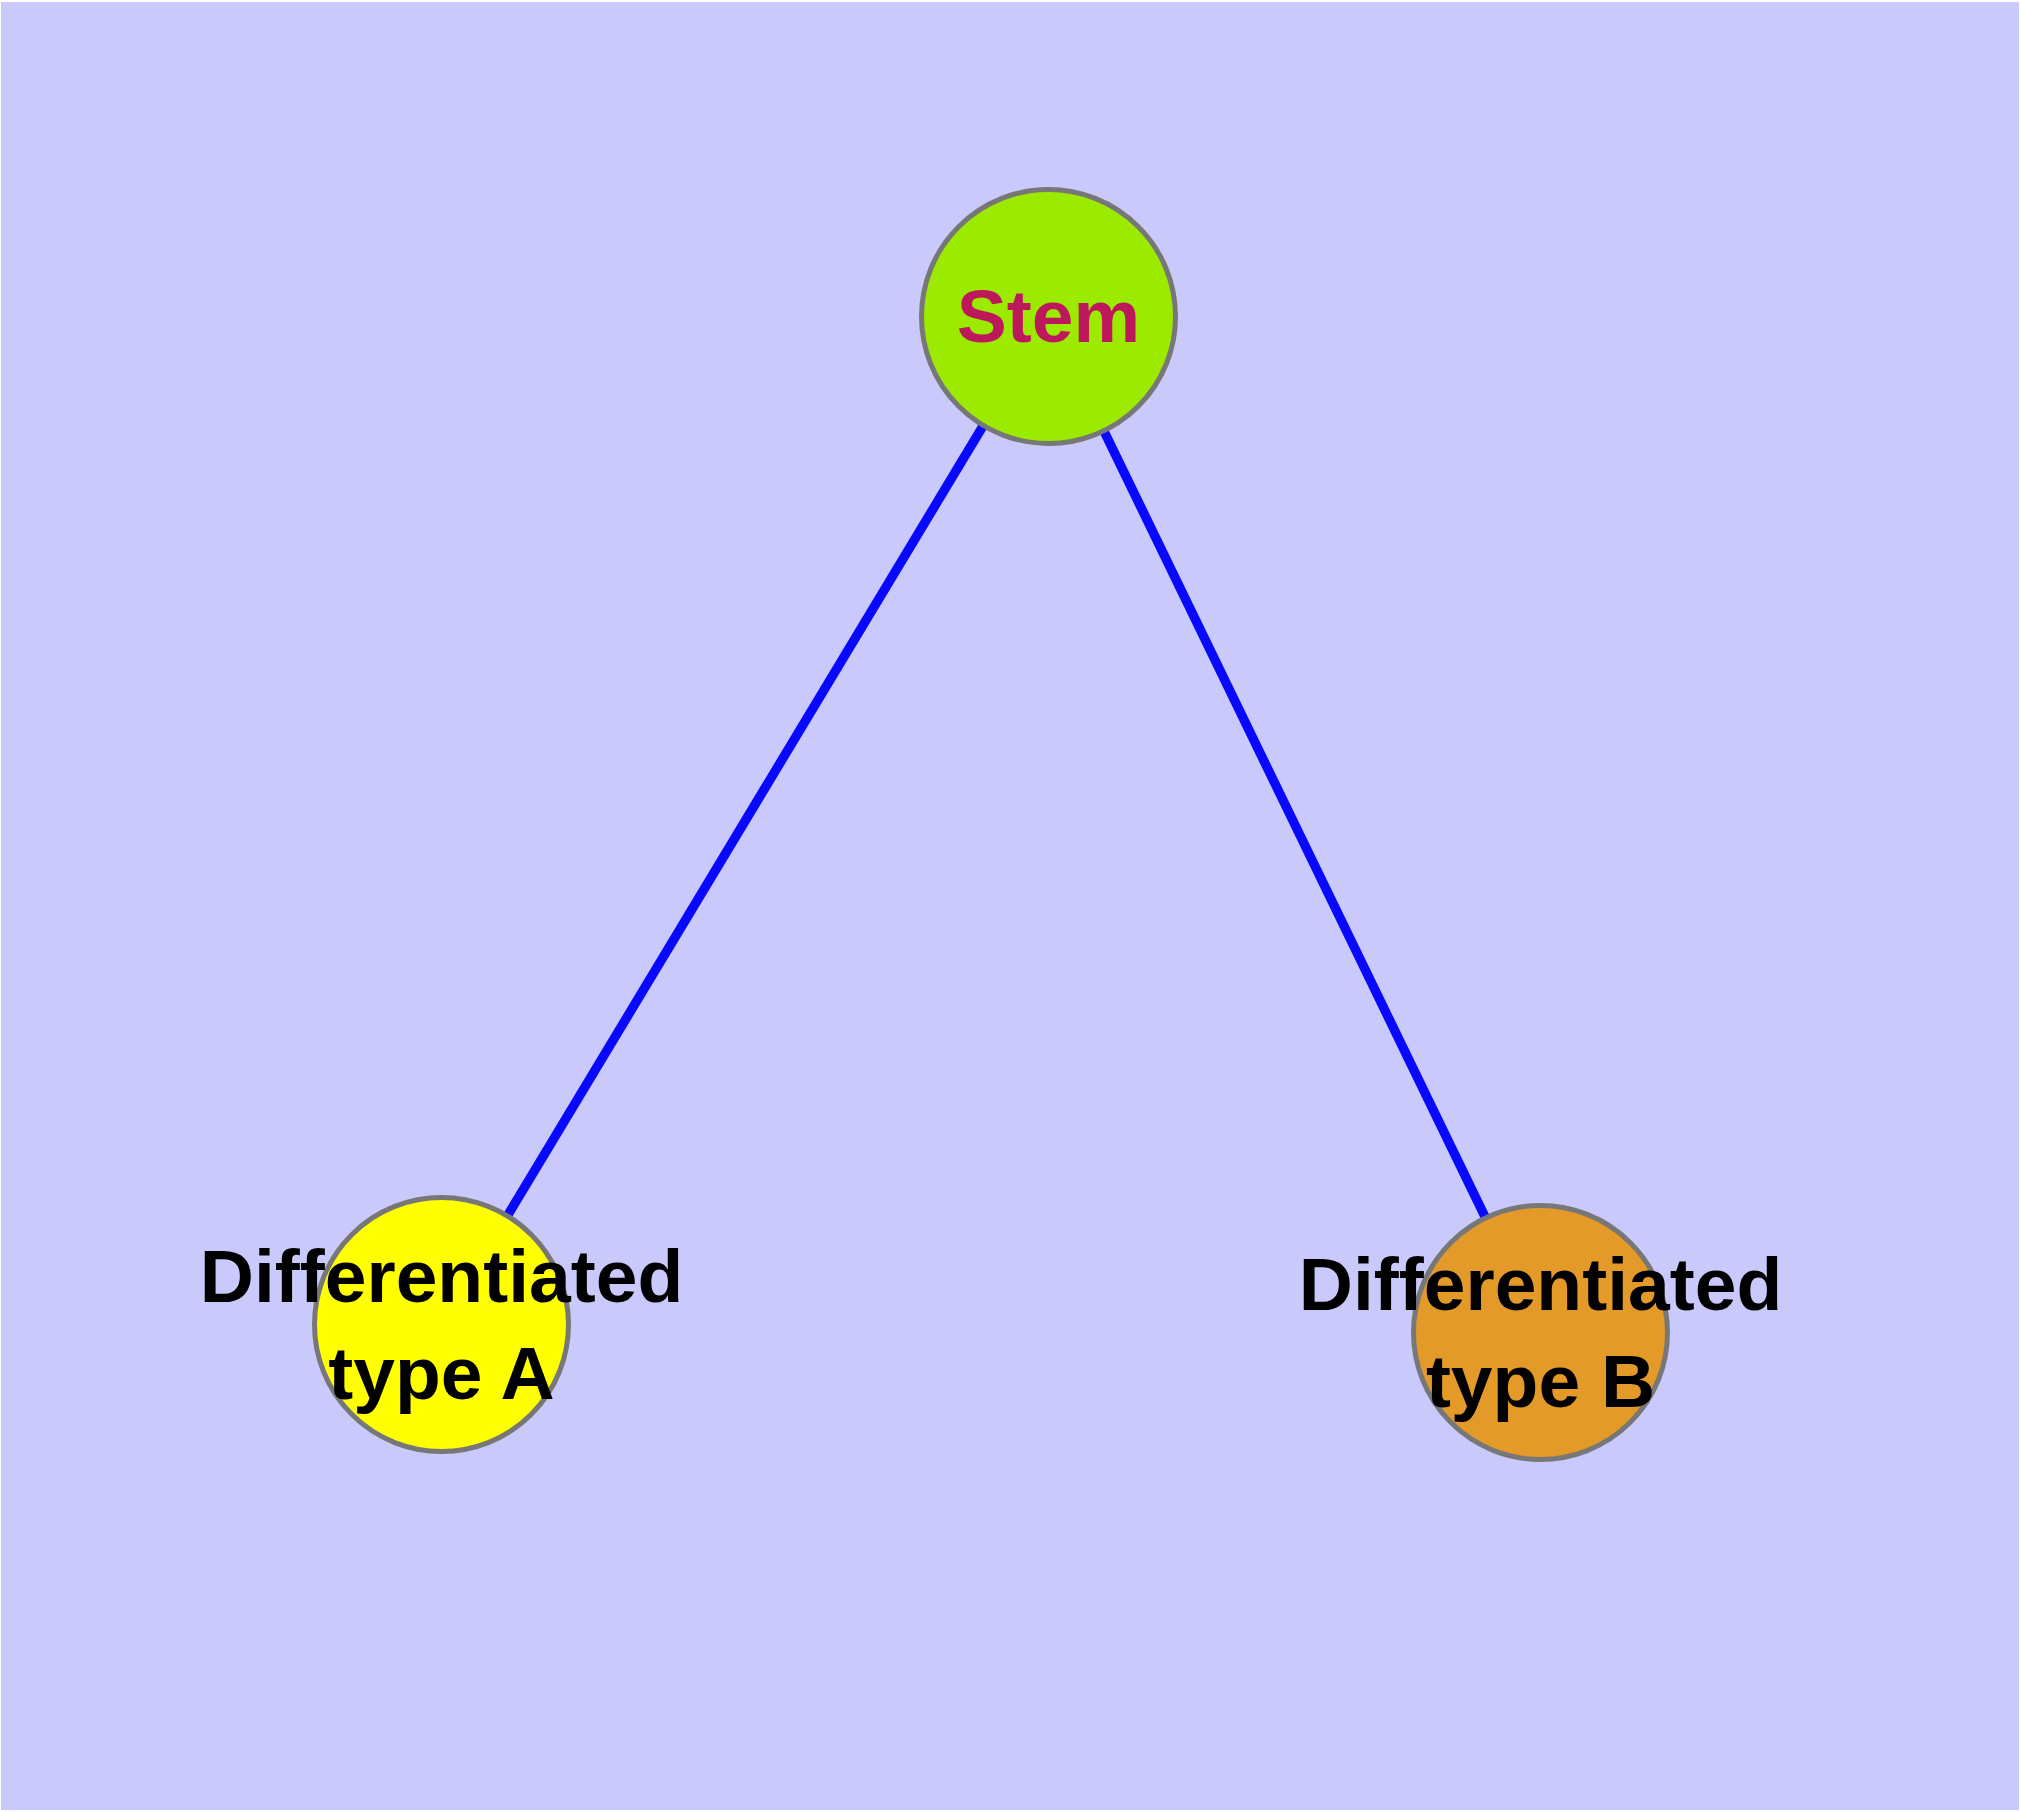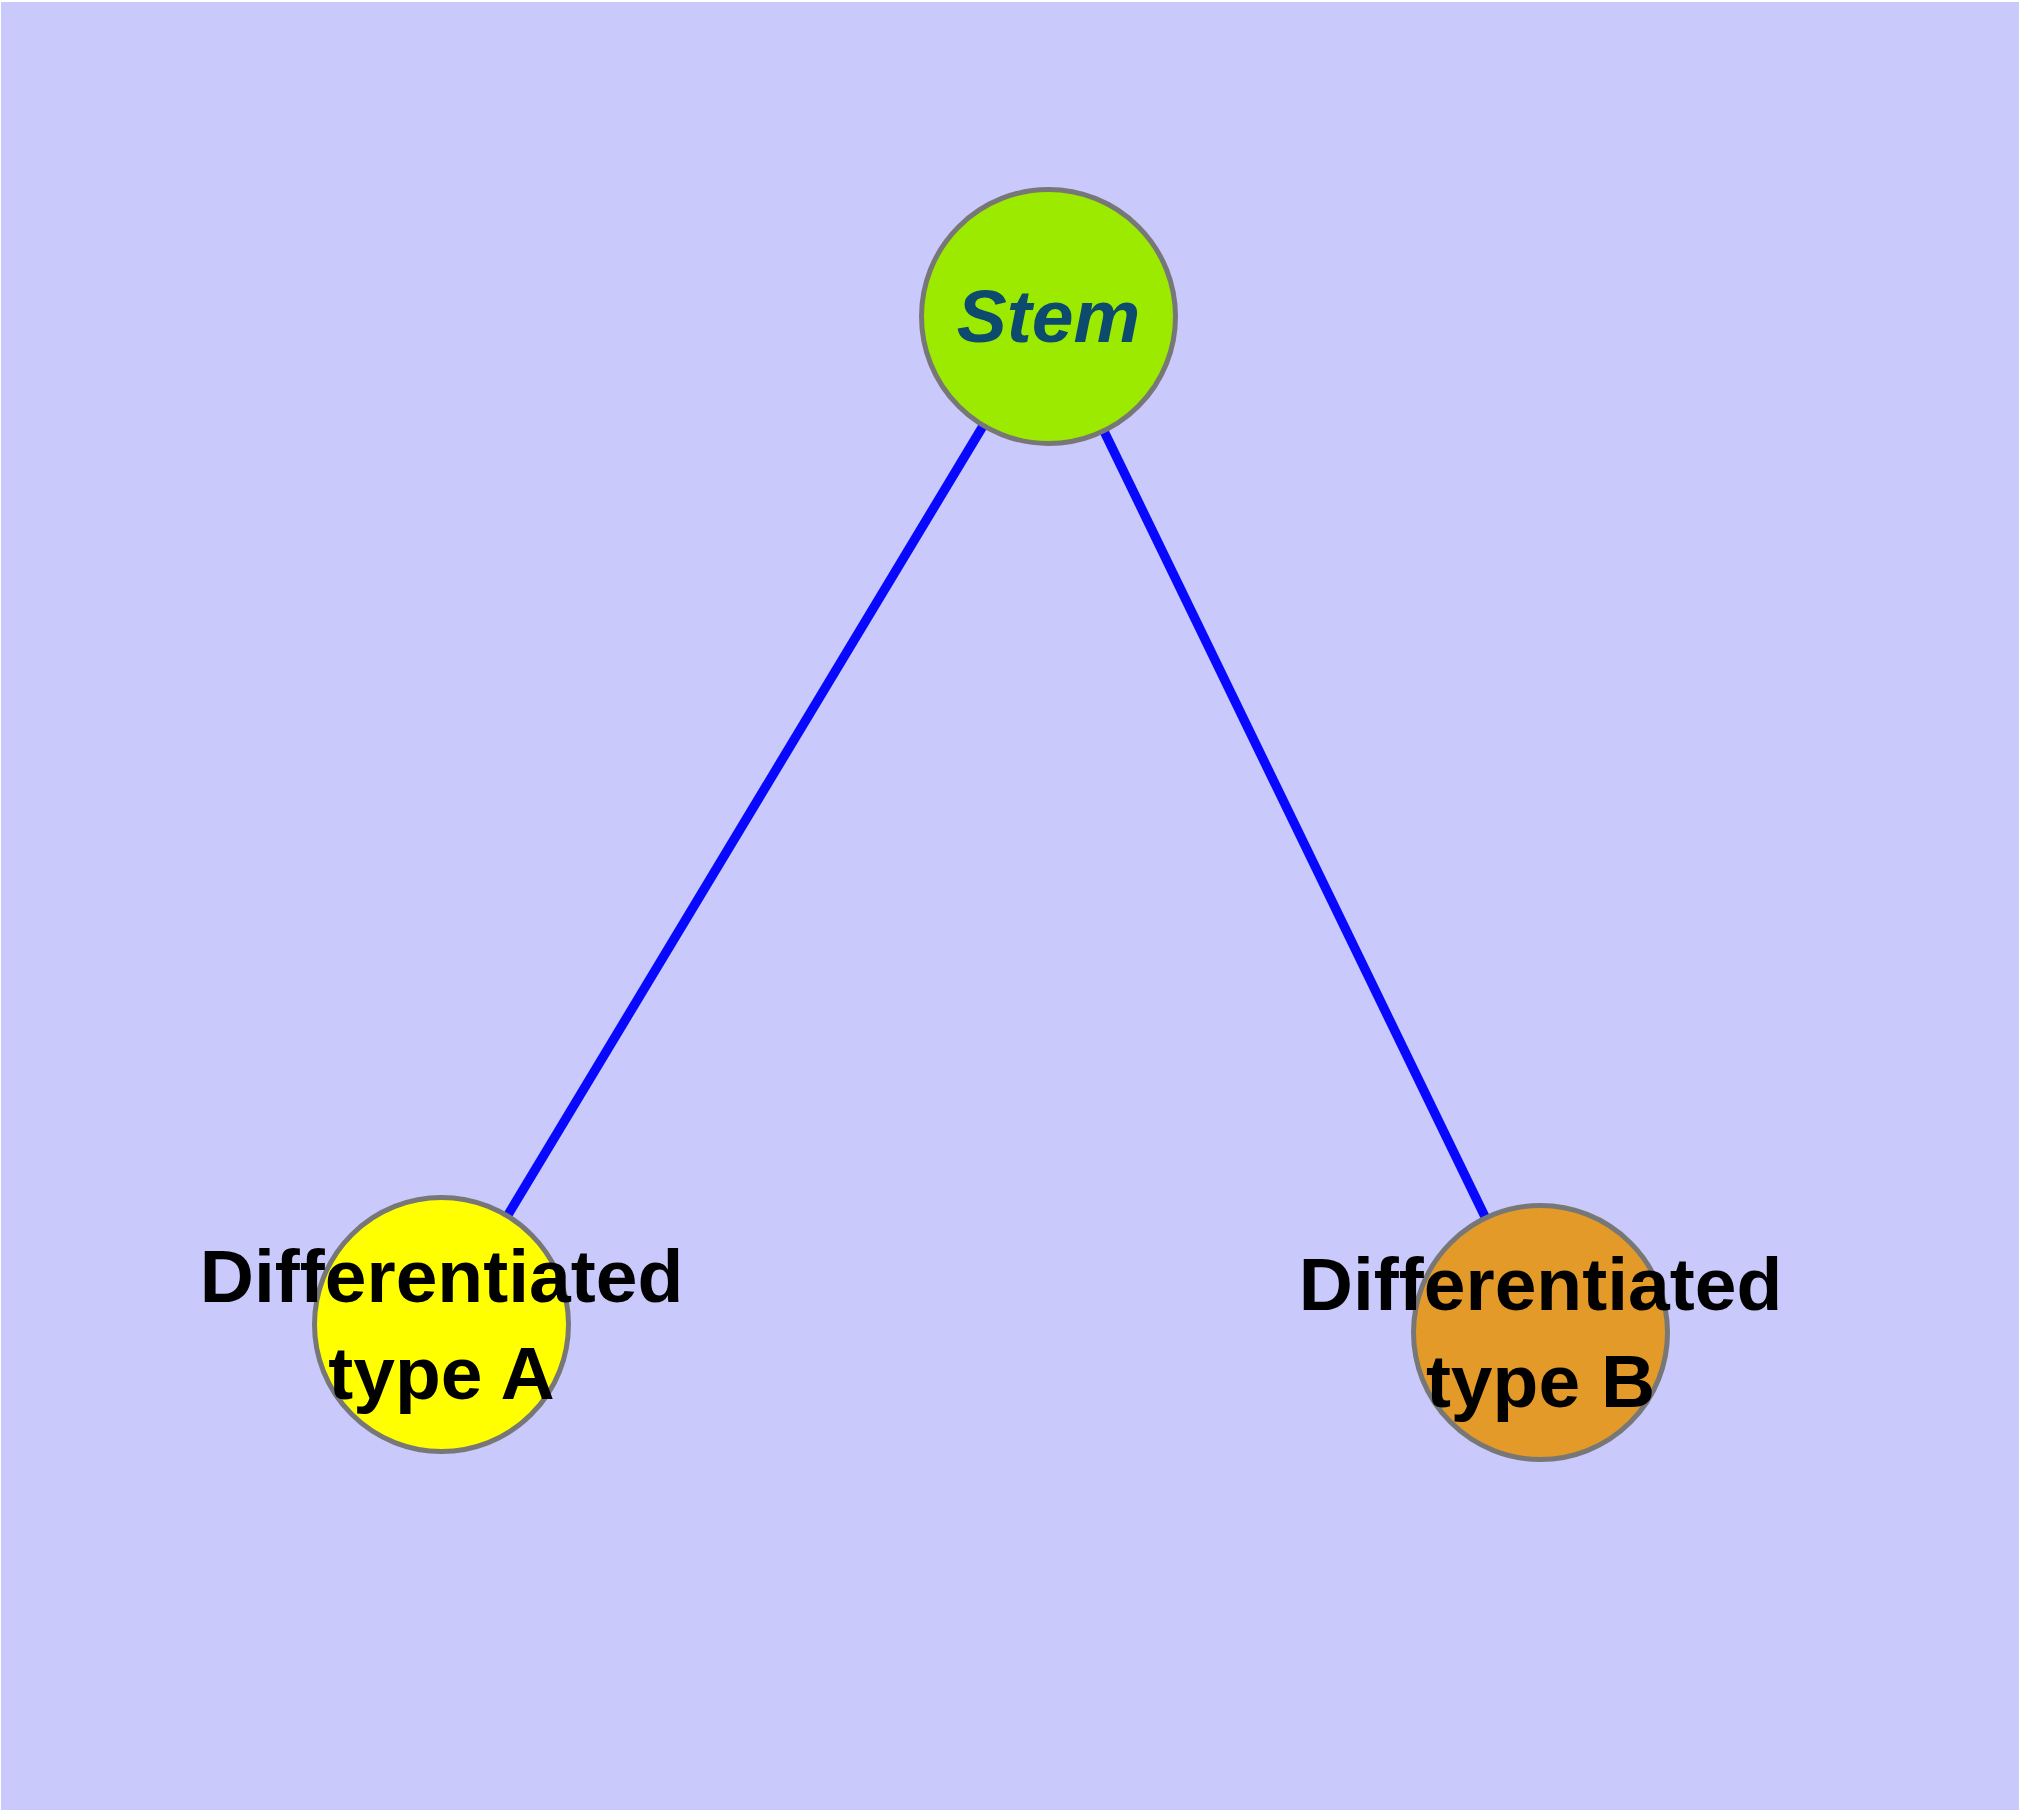--- a/index.html
+++ b/index.html
@@ -57,21 +57,21 @@
 
 <div class="page" style="width: 2021px; height: 1812px; background: rgb(255, 255, 255);">
   <div class="plot-bg" style="background: rgb(201, 201, 251);"></div>
 
   <svg class="edges-layer" xmlns="http://www.w3.org/2000/svg" viewBox="0 0 2384 2138">
       <line x1="1237" y1="374" x2="521" y2="1563" stroke="#0808ff" stroke-width="11"></line>
       <line x1="1237" y1="374" x2="1818" y2="1572" stroke="#0808ff" stroke-width="11"></line>
     </svg>
 
   <div class="node" style="left: 919px; top: 187px; width: 259px; height: 259px; background: rgb(156, 234, 0); border-color: rgb(119, 119, 119);">
-    <span class="node-label" style="color: #0c4a6e; font-style: italic;">Stem</span>
+    <span class="node-label" style="color: #be185d;">Stem</span>
   </div>
 
   <div class="node" style="left: 312px; top: 1195px; width: 259px; height: 259px; background: rgb(255, 255, 0); border-color: rgb(119, 119, 119);">
     <span class="node-label" style="color: rgb(0, 0, 0);">Differentiated
 type A</span>
   </div>
 
   <div class="node" style="left: 1411px; top: 1203px; width: 259px; height: 259px; background: rgb(227, 154, 40); border-color: rgb(119, 119, 119);">
     <span class="node-label" style="color: rgb(0, 0, 0);">Differentiated
 type B</span>

